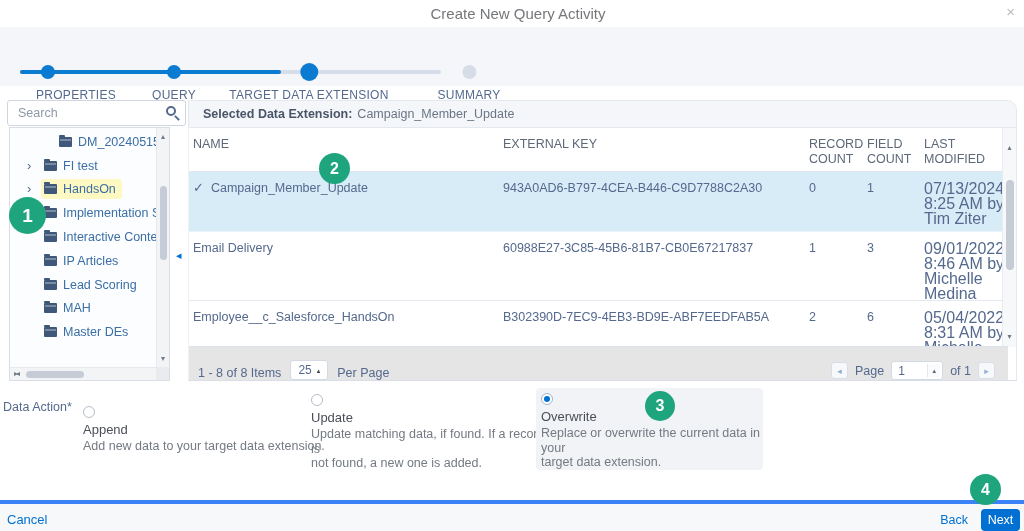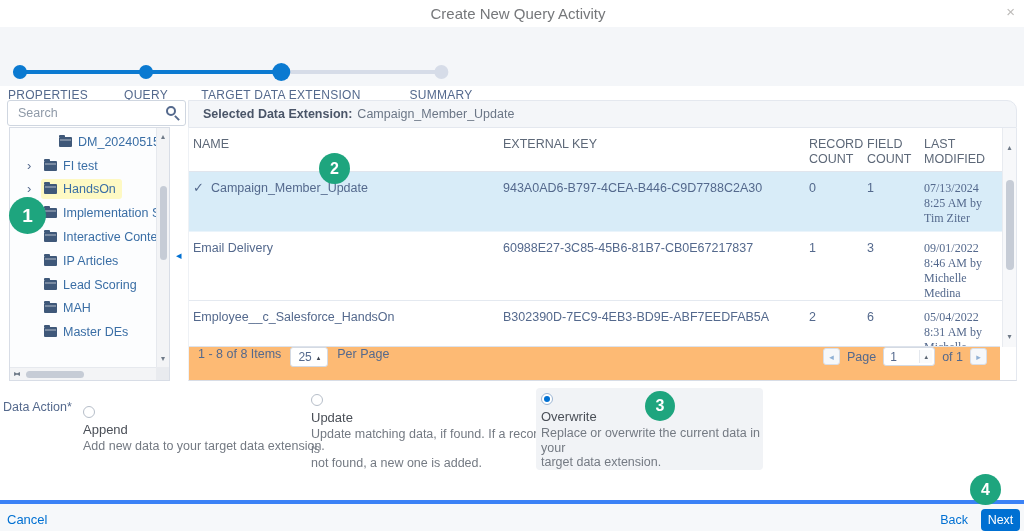--- a/index.html
+++ b/index.html
@@ -7,21 +7,21 @@
   body { position:relative; font-family:"Liberation Sans",sans-serif; background:#fff; color:#54698d; overflow:hidden; }
 
   
   .dlg-title { position:absolute; top:5px; left:12px; right:0; text-align:center; font-size:15px; color:#75777a; }
   .close { position:absolute; top:3px; right:9px; font-size:15px; color:#bdbbb9; cursor:pointer; }
 
   
   .stepper { position:absolute; top:27px; left:0; right:0; height:59px; background:#f4f6f9; }
   .track { position:absolute; top:43px; left:20px; width:421px; height:4px; background:#d6dce8; border-radius:2px; }
   .track-fill { position:absolute; top:43px; left:20px; width:261px; height:4px; background:#0b7ad1; border-radius:2px; }
-  .steps { position:absolute; inset:0; }
+  .steps { position:absolute; inset:0;margin-left:28px; }
   .step { position:absolute; top:38px; transform:translateX(-50%); text-align:center; cursor:pointer; }
   .step:nth-of-type(1){ left:20px; } .step:nth-of-type(2){ left:146px; }
   .step:nth-of-type(3){ left:281px; } .step:nth-of-type(4){ left:441px; }
   .dot { display:block; margin:0 auto; width:14px; height:14px; border-radius:50%; background:#0b7ad1; }
   .step.current .dot { width:18px; height:18px; margin-top:-2px; }
   .step.upcoming .dot { background:#d6dce8; }
   .step-label { display:block; margin-top:9px; font-size:12px; letter-spacing:.3px; color:#54698d; white-space:nowrap; }
   .step.current .step-label { margin-top:7px; }
   .step:nth-of-type(1) .step-label { transform:translateX(28px); }
 
@@ -62,27 +62,27 @@
   .detable { position:absolute; left:188px; top:128px; width:829px; height:253px; background:#fff; border-right:1px solid #e4e8ef; border-bottom:1px solid #d8dde6; border-left:1px solid #eef1f5; overflow:hidden; }
   .thead { display:grid; grid-template-columns:310px 306px 58px 57px 1fr; padding:9px 0 0 4px; height:44px; border-bottom:1px solid #e0e5ed; font-size:12.5px; color:#5d6878; }
   .th { white-space:pre-line; line-height:15px; }
   .rows { position:absolute; top:44px; left:0; right:0; height:175px; overflow:hidden; }
   .trow { display:grid; grid-template-columns:310px 306px 58px 57px 1fr; padding:9px 0 0 4px; border-bottom:1px solid #e4e9f0; font-size:12.5px; color:#54698d; cursor:pointer; }
   .trow:nth-of-type(1){ height:60px; } .trow:nth-of-type(2){ height:69px; } .trow:nth-of-type(3){ height:80px; }
   .trow.selected { background:#d8ecf8; border-bottom-color:#eaf4fb; }
   .cell-name { display:flex; gap:7px; align-items:flex-start; }
   .check { color:#54698d; font-size:13px; line-height:14px; }
   .check:empty { display:none; }
-  .cell-mod { white-space:pre-line; line-height:15px; font-size:12px;font-family:Liberation Serif, serif; }
+  .cell-mod { white-space:pre-line; line-height:15px; font-size:16px; }
   .table-vscroll { position:absolute; top:0; right:0; width:14px; height:219px; background:#f7f8fa; border-left:1px solid #e8ebf0; }
   .table-vscroll .up { top:14px; } .table-vscroll .down { bottom:4px; }
   .table-vscroll .vthumb { top:52px; height:90px; left:3px; width:8px; }
 
   
-  .pagination { position:absolute; left:0; right:16px; bottom:0; height:34px; border-top:1px solid #dde3ec; background:#fdba74; display:flex; align-items:flex-start; padding-left:9px; font-size:12.5px; color:#54698d; }
+  .pagination { position:absolute; left:0; right:8px; bottom:0; height:34px; border-top:1px solid #dde3ec; background:#e5e5e5; display:flex; align-items:flex-end; padding-left:9px; font-size:12.5px; color:#54698d; }
   .pp-box { display:inline-flex; align-items:center; gap:5px; border:1px solid #d4dae3; border-radius:3px; background:#fff; padding:2px 7px; margin:0 9px; font-size:12px; cursor:pointer; }
   .tri { font-size:7px; color:#3e4450; line-height:1; }
   .pag-right { position:absolute; right:13px; display:flex; align-items:center; gap:7px; }
   .pg-btn { width:17px; height:17px; border:1px solid #d8dee7; border-radius:3px; background:#f6f8fa; color:#8fb0d4; font-size:9px; display:flex; align-items:center; justify-content:center; cursor:pointer; }
   .pg-input { width:52px; height:19px; border:1px solid #d4dae3; border-radius:3px; background:#fff; display:flex; align-items:center; padding-left:6px; font-size:12px; position:relative; }
   .pg-spin { position:absolute; right:2px; top:2px; bottom:2px; width:13px; border-left:1px solid #e4e8ee; display:flex; align-items:center; justify-content:center; font-size:7px; color:#5a6572; background:#fafbfc; cursor:pointer; }
 
   
   .da-label { position:absolute; left:3px; top:400px; font-size:12.5px; color:#54698d; }
   .da-option { position:absolute; font-size:12.5px; cursor:pointer; }

